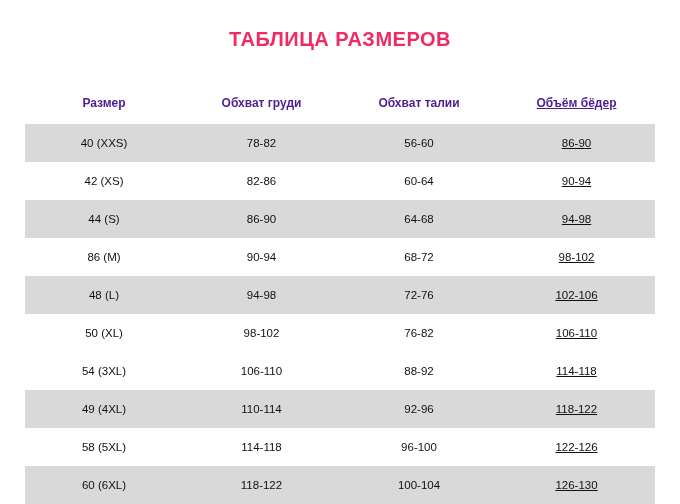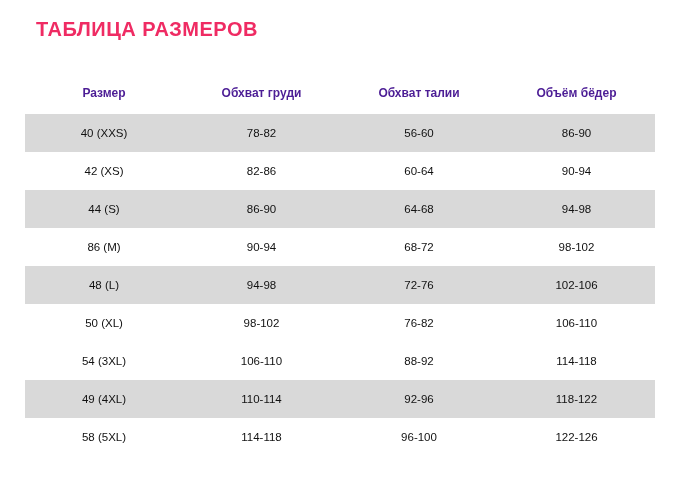--- a/index.html
+++ b/index.html
@@ -13,29 +13,29 @@
     font-family: "Liberation Sans", sans-serif;
     overflow: hidden;
   }
   .page {
     width: 680px;
     height: 504px;
     position: relative;
     box-sizing: border-box;
   }
   .title {
+    text-align: center;
     color: #ef2b63;
     font-size: 20px;
     font-weight: bold;
     letter-spacing: 0.5px;
-    margin: 0;
+    margin: 10px;
     padding-top: 18px;
     padding-bottom: 0;
     font-family: "Liberation Sans", sans-serif;
-    padding-left: 36px;
   }
   .table-wrap {
     position: absolute;
     left: 25px;
     top: 72px;
     width: 630px;
   }
   table.size-table {
     border-collapse: collapse;
     width: 630px;
@@ -62,21 +62,21 @@
   }
   table.size-table tr.odd td {
     background: #d9d9d9;
   }
   table.size-table tr.even td {
     background: #ffffff;
   }
   .col-0 { width: 158px; }
   .col-1 { width: 157px; }
   .col-2 { width: 158px; }
-  .col-3 { width: 157px; }
+  .col-3 { width: 157px; text-decoration: underline; }
 </style>
 </head>
 <body>
 
 <div class="page">
 
   <h1 class="title">ТАБЛИЦА РАЗМЕРОВ</h1>
 
   <div class="table-wrap">
     <table class="size-table">
@@ -136,17 +136,23 @@
           <td class="col-1">110-114</td>
           <td class="col-2">92-96</td>
           <td class="col-3">118-122</td>
         </tr>
         <tr class="even">
           <td class="col-0">58 (5XL)</td>
           <td class="col-1">114-118</td>
           <td class="col-2">96-100</td>
           <td class="col-3">122-126</td>
         </tr>
+        <tr class="odd">
+          <td class="col-0">60 (6XL)</td>
+          <td class="col-1">118-122</td>
+          <td class="col-2">100-104</td>
+          <td class="col-3">126-130</td>
+        </tr>
       </tbody>
     </table>
   </div>
 
 </div>
 
 </body></html>

